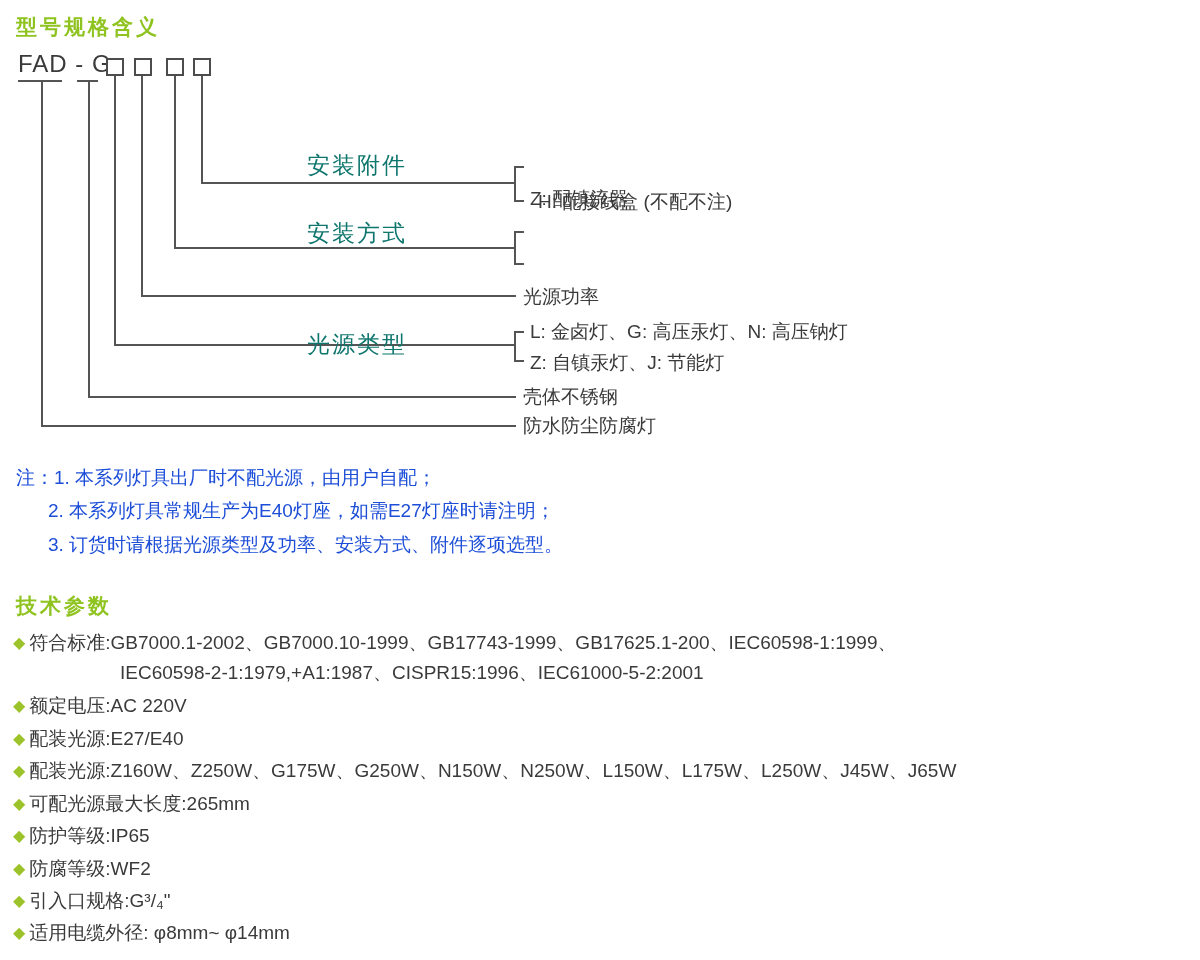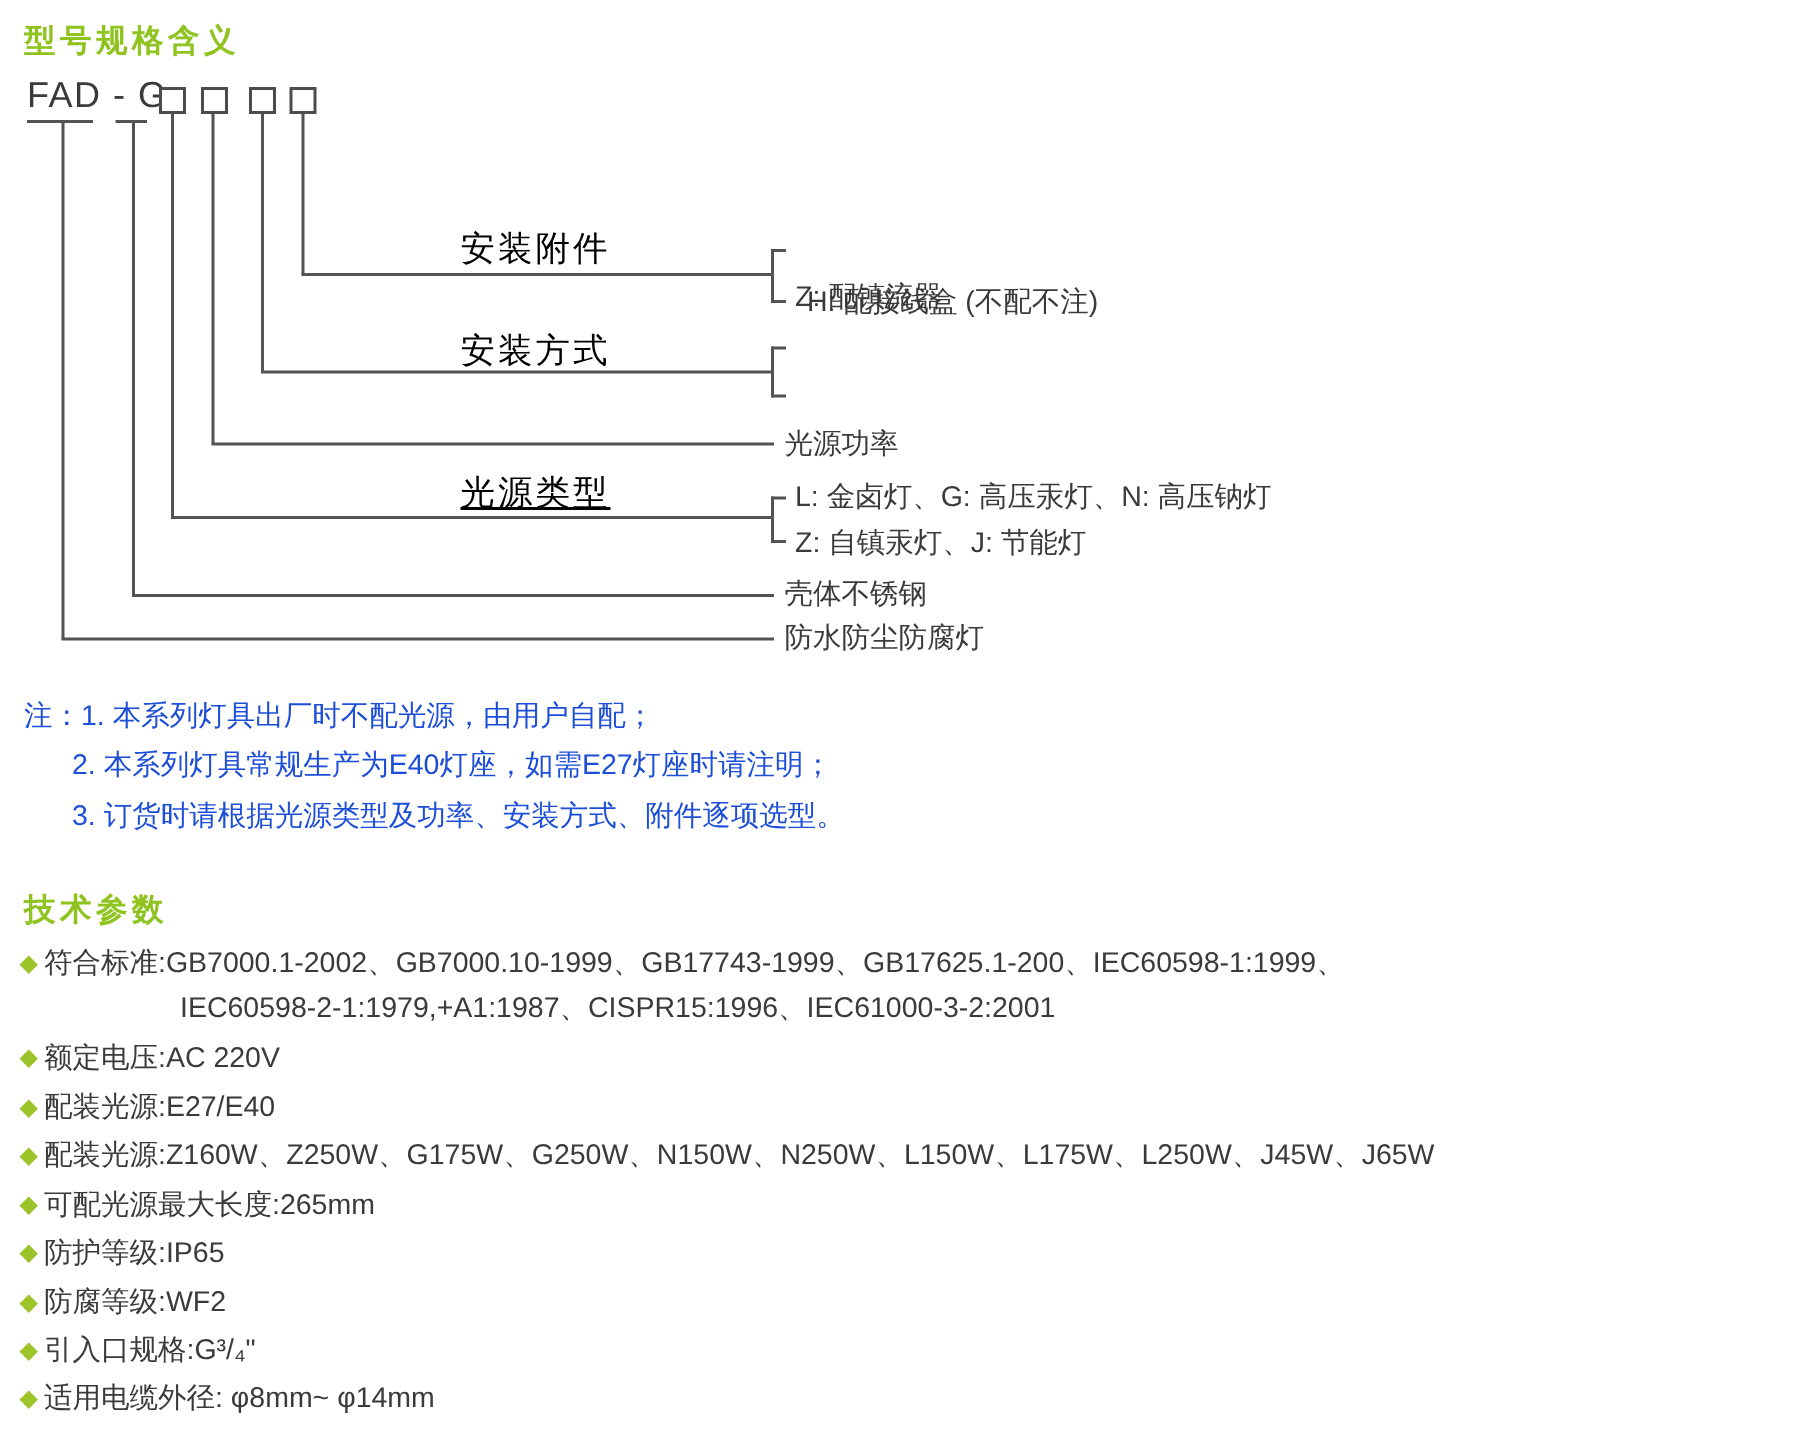--- a/index.html
+++ b/index.html
@@ -17,21 +17,21 @@
     position:absolute; left:18px; top:50px; font-size:24px;
     color:#3a3a3a; letter-spacing:1px; white-space:nowrap;
   }
   .dbox {
     position:absolute; top:58px; width:18px; height:18px;
     border:2px solid #4c4c4c; background:#fff;
   }
   .vl { position:absolute; width:1.5px; background:#545454; }
   .hl { position:absolute; height:1.5px; background:#545454; }
   .cat-label {
-    position:absolute; font-size:23px; color:#000000;
+    position:absolute; font-size:23px; color:#0f766e;
     letter-spacing:2px; white-space:nowrap; line-height:24px;
   }
   .opt {
     position:absolute; font-size:19px; color:#3a3a3a;
     white-space:nowrap; line-height:23px;
   }
   .note-line {
     position:absolute; font-size:19px; color:#1d4ed8;
     white-space:nowrap; line-height:24px;
   }
@@ -85,21 +85,21 @@
   <div class="vl" style="left:514px; top:231px; height:34px;"></div>
   <div class="hl" style="left:514px; top:231px; width:10px;"></div>
   <div class="hl" style="left:514px; top:263px; width:10px;"></div>
 
   <div class="vl" style="left:514px; top:331px; height:31px;"></div>
   <div class="hl" style="left:514px; top:331px; width:10px;"></div>
   <div class="hl" style="left:514px; top:360px; width:10px;"></div>
 
   <div class="cat-label" style="left:307px; top:153px;">安装附件</div>
   <div class="cat-label" style="left:307px; top:221px;">安装方式</div>
-  <div class="cat-label" style="left:307px; top:316px;text-decoration:underline;">光源类型</div>
+  <div class="cat-label" style="left:307px; top:332px;">光源类型</div>
 
   <div class="opt" style="left:530px; top:155px;margin-top:32px;">Z: 配镇流器</div>
   <div class="opt" style="left:538px; top:190px;">H: 配接线盒 (不配不注)</div>
   <div class="opt" style="left:523px; top:285px;">光源功率</div>
   <div class="opt" style="left:530px; top:320px;">L: 金卤灯、G: 高压汞灯、N: 高压钠灯</div>
   <div class="opt" style="left:530px; top:351px;">Z: 自镇汞灯、J: 节能灯</div>
   <div class="opt" style="left:523px; top:385px;">壳体不锈钢</div>
   <div class="opt" style="left:523px; top:414px;">防水防尘防腐灯</div>
 
   <div class="note-line" style="left:16px; top:466px;">
@@ -107,21 +107,21 @@
   </div>
   <div class="note-line" style="left:48px; top:499px;">2. 本系列灯具常规生产为E40灯座，如需E27灯座时请注明；</div>
   <div class="note-line" style="left:48px; top:533px;">3. 订货时请根据光源类型及功率、安装方式、附件逐项选型。</div>
 
   <div class="sec-title" style="left:16px; top:592px;">技术参数</div>
 
   <div class="spec-row" style="top:631px;">
     <span class="spec-bullet">◆</span>
     <span class="spec-text">符合标准:GB7000.1-2002、GB7000.10-1999、GB17743-1999、GB17625.1-200、IEC60598-1:1999、</span>
   </div>
-  <div class="spec-cont" style="top:661px;">IEC60598-2-1:1979,+A1:1987、CISPR15:1996、IEC61000-3-2:2001</div>
+  <div class="spec-cont" style="top:661px;">IEC60598-2-1:1979,+A1:1987、CISPR15:1996、IEC61000-5-2:2001</div>
 
   <div class="spec-row" style="top:694px;">
     <span class="spec-bullet">◆</span>
     <span class="spec-text">额定电压:AC 220V</span>
   </div>
 
   <div class="spec-row" style="top:727px;">
     <span class="spec-bullet">◆</span>
     <span class="spec-text">配装光源:E27/E40</span>
   </div>

